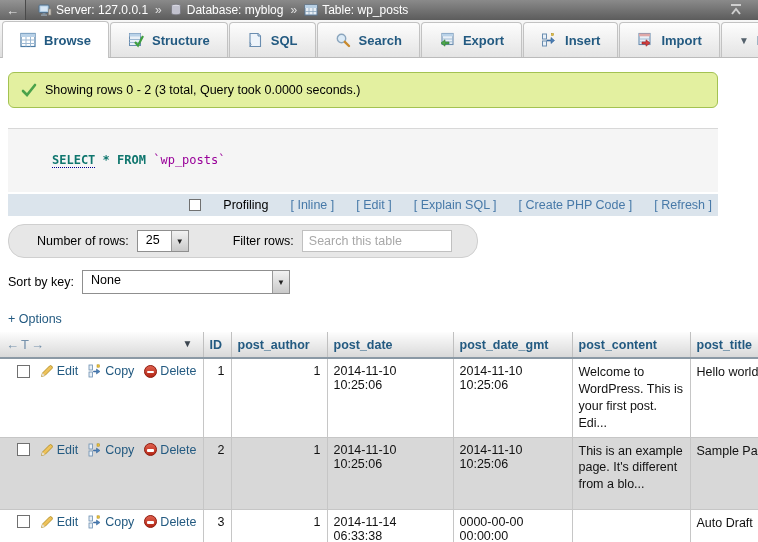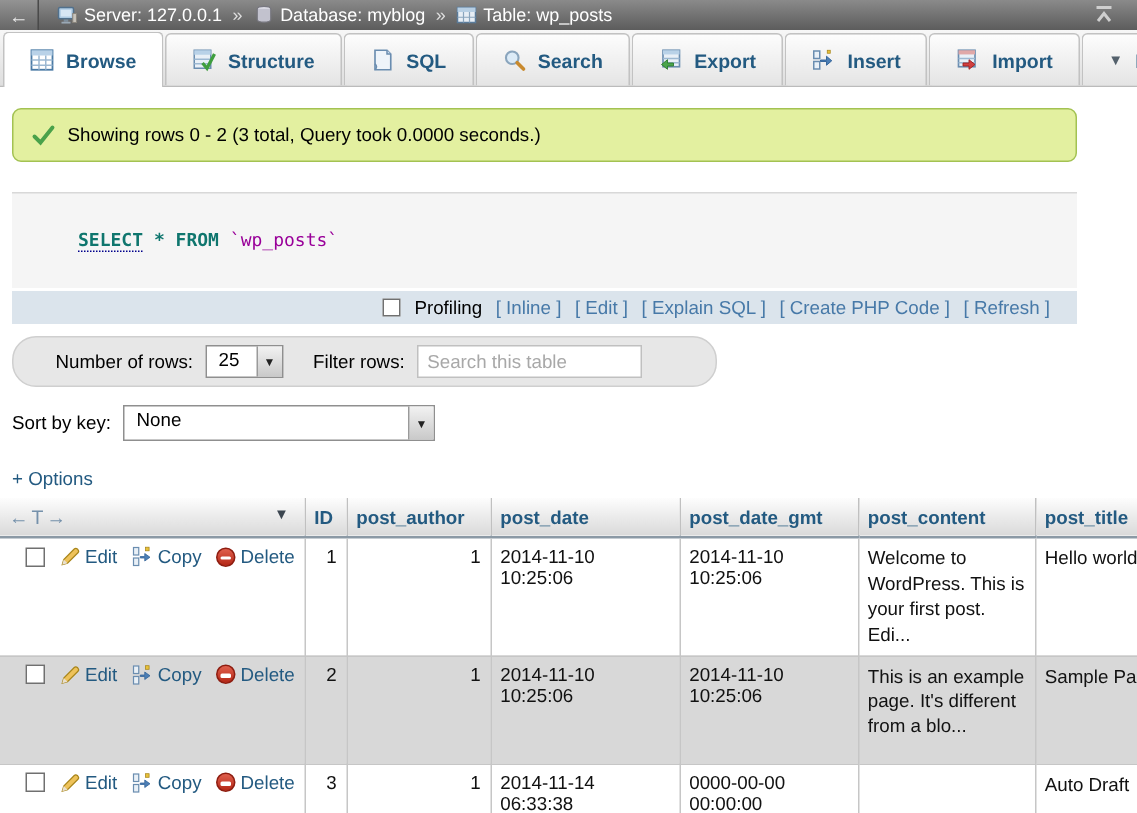--- a/index.html
+++ b/index.html
@@ -36,21 +36,21 @@
     border: 1px solid #a3c252; border-radius: 6px; display: flex; align-items: center;
     padding-left: 12px; font-size: 12.5px; color: #000; gap: 8px; }
 
   .querybox { margin: 20px 40px 0 8px; }
   .sqlarea { background: #f5f5f5; border-top: 1px solid #d8d8d8; height: 64px;
     padding: 24px 0 0 44px; font-family: "DejaVu Sans Mono", monospace; font-size: 12px; }
   .kw { color: #0f766e; font-weight: bold; }
   .kw.help { border-bottom: 1px dotted #00008b; cursor: help; }
   .ident { color: #990099; }
   .profbar { margin-top: 2px; background: #dbe4ec; height: 22px; display: flex;
-    align-items: center; justify-content: flex-end; padding-right: 18px; font-size: 12.5px; gap: 9px; }
+    align-items: center; justify-content: flex-end; padding-right: 6px; font-size: 12.5px; gap: 22px; }
   .profbar .plink { color: #4779a8; text-decoration: none; cursor: pointer; }
   .cb { width: 13px; height: 13px; background: #fff; border: 1px solid #707070;
     display: inline-block; cursor: pointer; }
   .cb.small { width: 12px; height: 12px; }
 
   .rowsbar { margin: 8px 0 0 8px; width: 470px; height: 34px; background: #e7e7e7;
     border: 1px solid #cfcfcf; border-radius: 16px; display: flex; align-items: center;
     padding-left: 28px; font-size: 12.5px; gap: 8px; }
 
   
@@ -241,21 +241,21 @@
     </div>
   </div>
 
   
   <div class="rowsbar">
     <span>Number of rows:</span>
     <span class="fselect" style="width:52px">
       <span class="val">25</span>
       <span class="btn" style="margin-left:auto">▼</span>
     </span>
-    <span style="margin-left:12px">Filter rows:</span>
+    <span style="margin-left:36px">Filter rows:</span>
     <input class="filterin" type="text" placeholder="Search this table" style="">
   </div>
 
   
   <div class="sortrow">
     <span>Sort by key:</span>
     <span class="fselect">
       <span class="val">None</span>
       <span class="btn">▼</span>
     </span>

